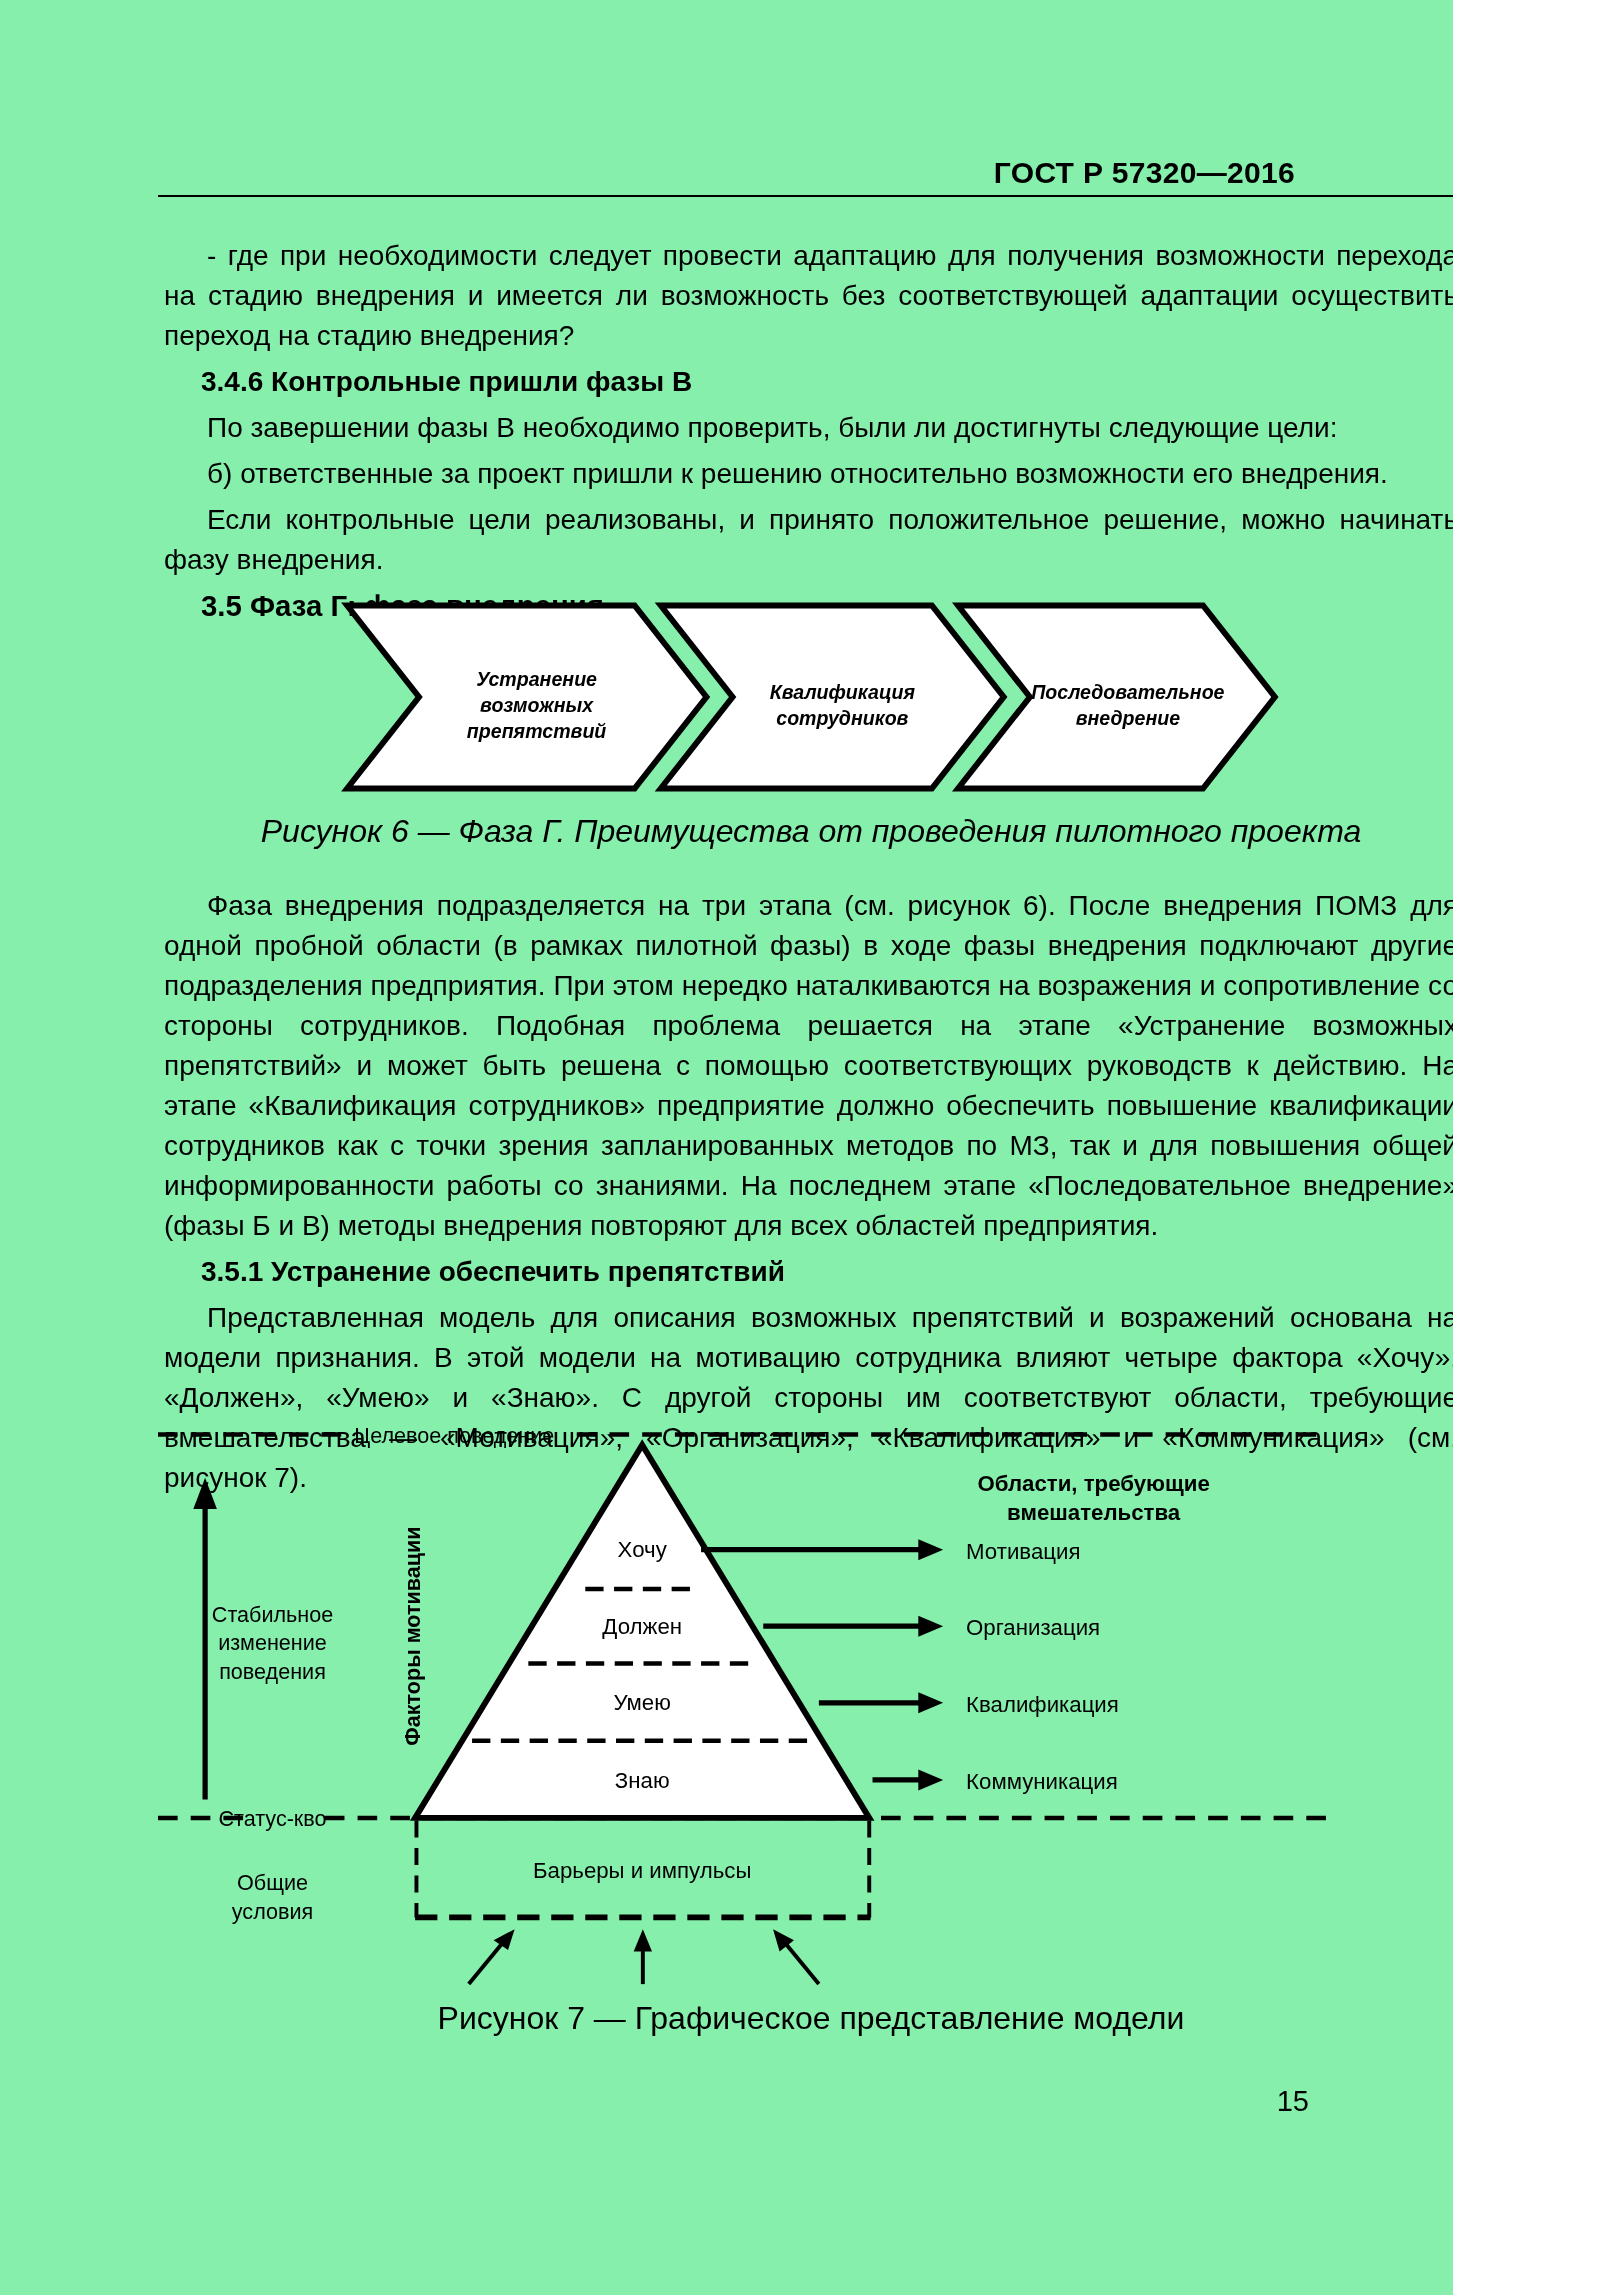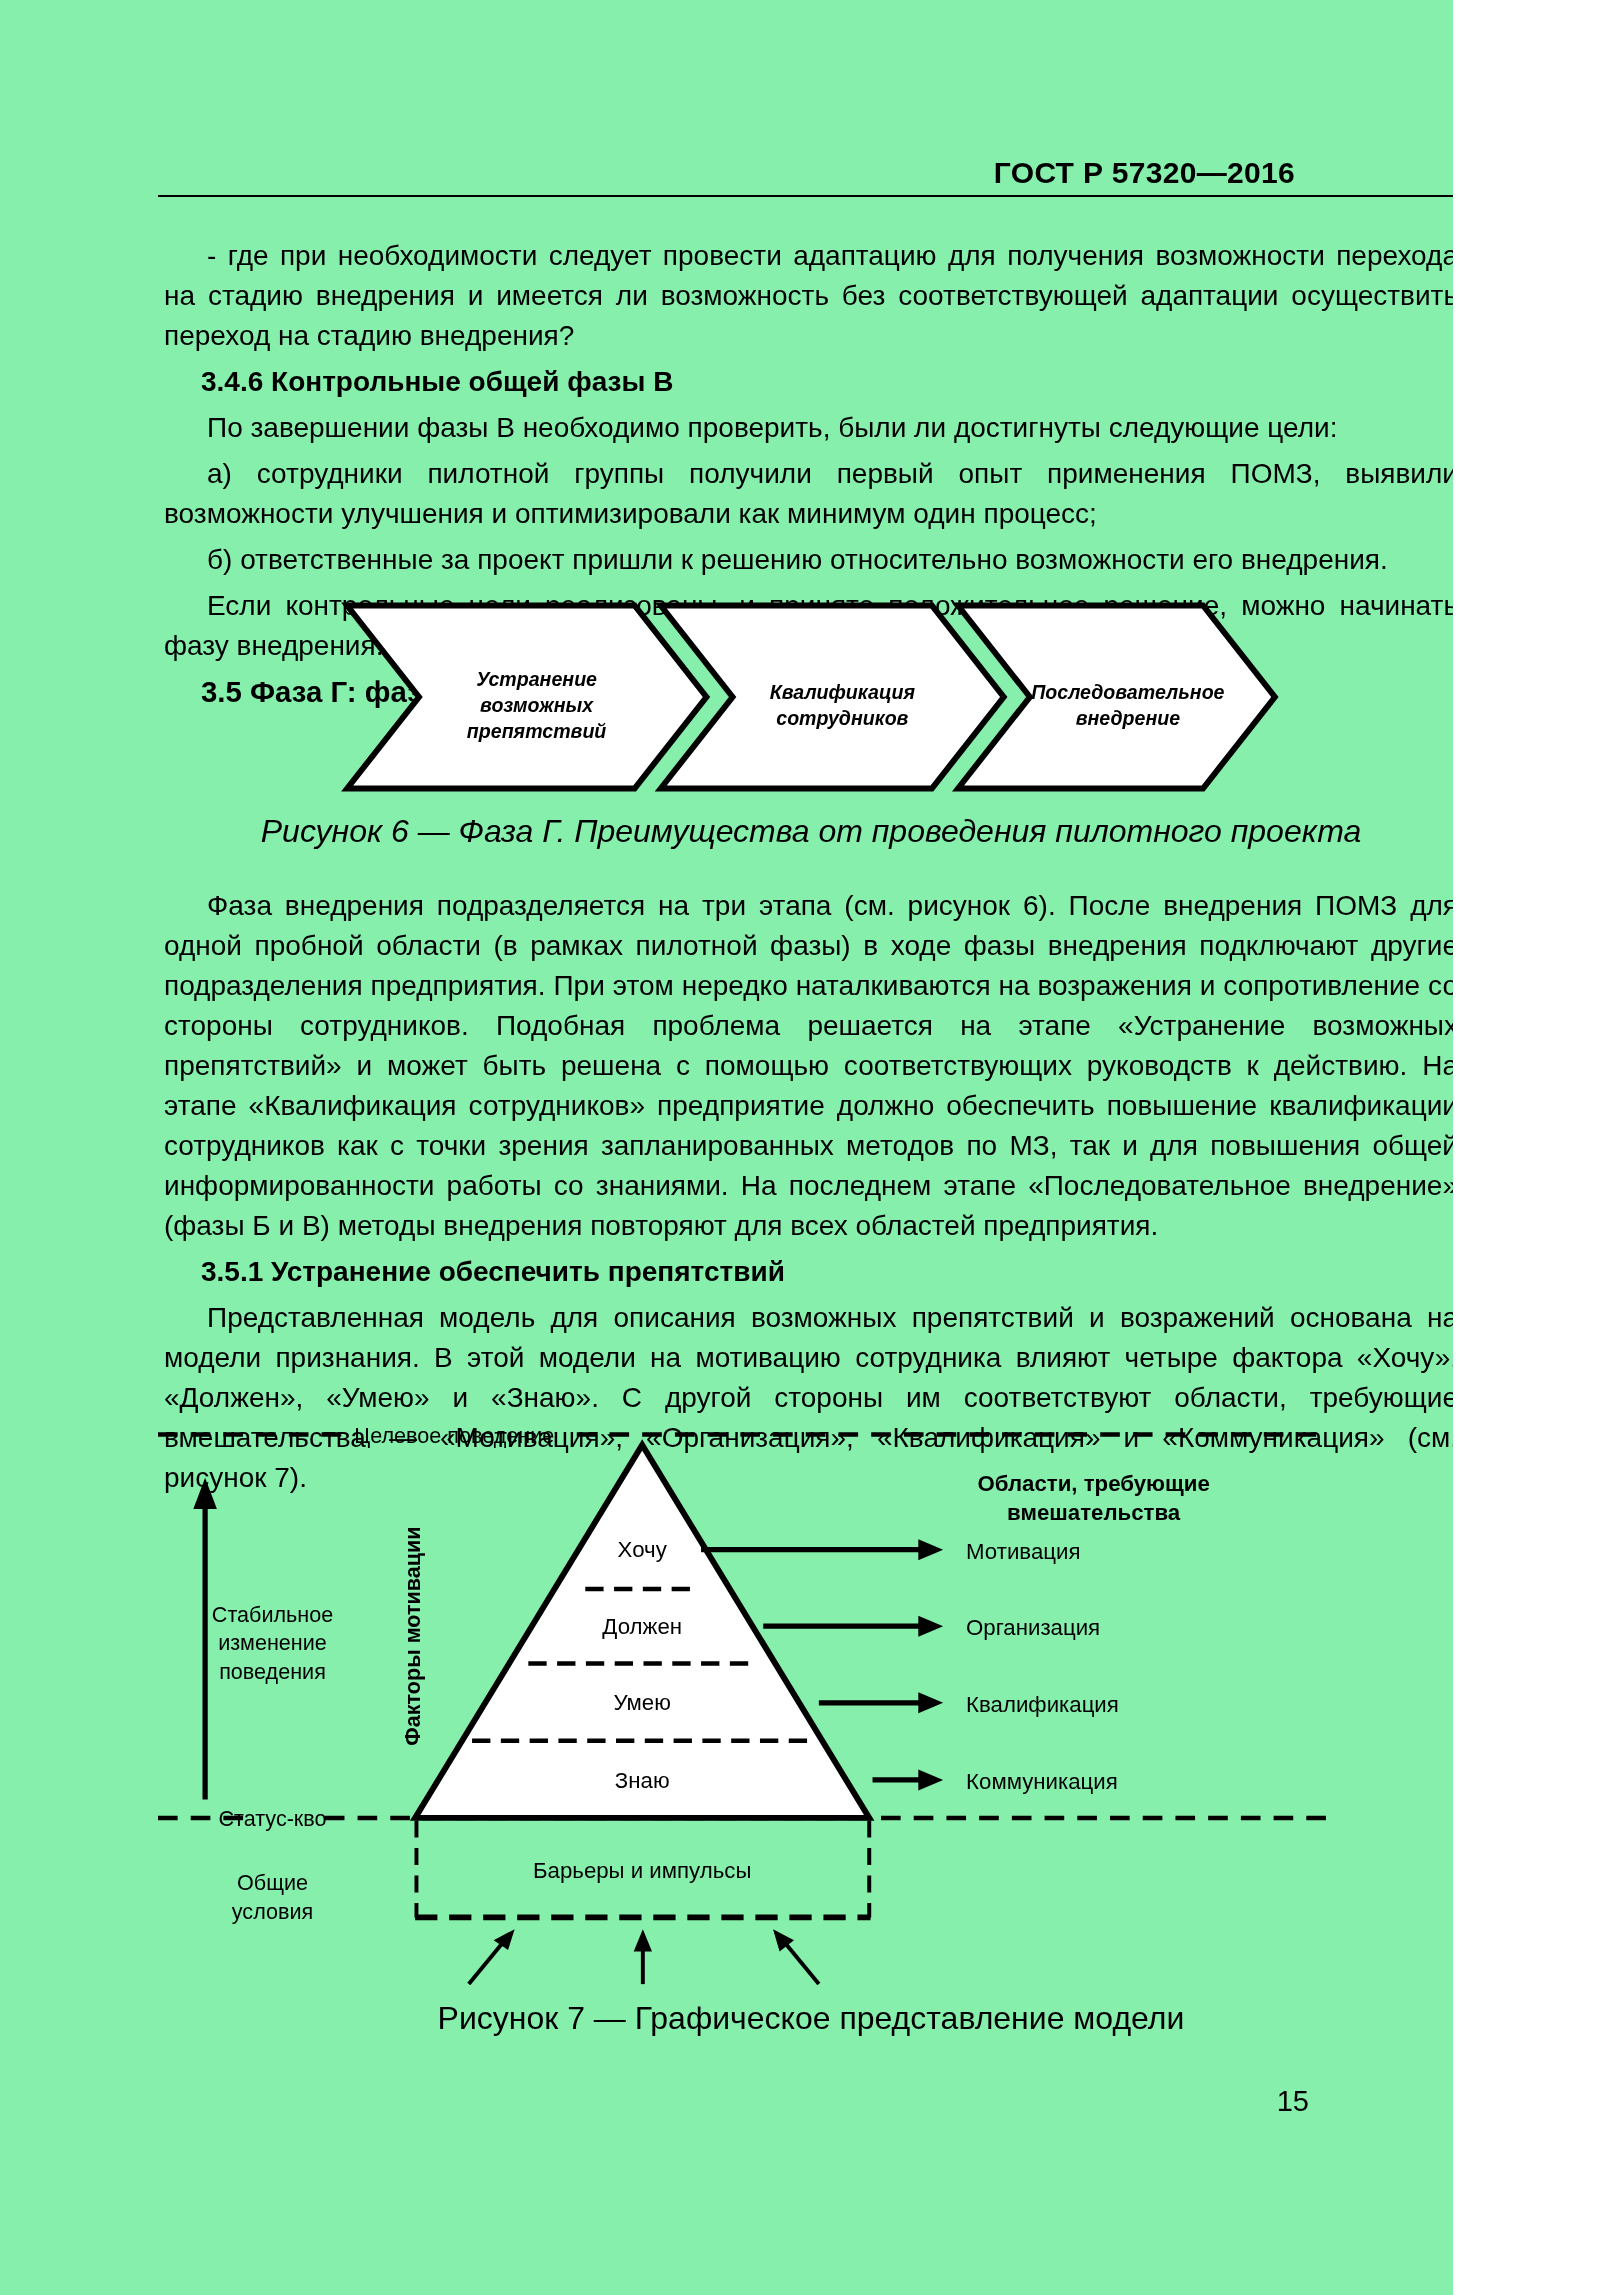--- a/index.html
+++ b/index.html
@@ -111,23 +111,22 @@
 </head>
 <body>
 
 <div class="page">
 
   <div class="doc-header">ГОСТ Р 57320—2016</div>
   <div class="header-rule"></div>
 
   <div class="content">
     <p class="body indent">- где при необходимости следует провести адаптацию для получения возможности перехода на стадию внедрения и имеется ли возможность без соответствующей адаптации осуществить переход на стадию внедрения?</p>
-    <h3 class="heading">3.4.6  Контрольные общей фазы В</h3>
+    <h3 class="heading">3.4.6  Контрольные пришли фазы В</h3>
     <p class="body indent">По завершении фазы В необходимо проверить, были ли достигнуты следующие цели:</p>
-    <p class="body indent">а)  сотрудники пилотной группы получили первый опыт применения ПОМЗ, выявили возможности улучшения и оптимизировали как минимум один процесс;</p>
     <p class="body indent">б)  ответственные за проект пришли к решению относительно возможности его внедрения.</p>
     <p class="body indent">Если контрольные цели реализованы, и принято положительное решение, можно начинать фазу внедрения.</p>
     <h2 class="heading2">3.5  Фаза Г: фаза внедрения</h2>
   </div>
 
   <div class="fig6-wrap">
     <svg class="fig6-svg" width="942" height="196" viewBox="0 0 1440 300">
 
       <polygon points="10,10 450,10 560,150 450,290 10,290 120,150" fill="#fff" stroke="#000" stroke-width="9"></polygon>
       <text x="300" y="133" text-anchor="middle" font-size="30" font-weight="bold">Устранение</text>

